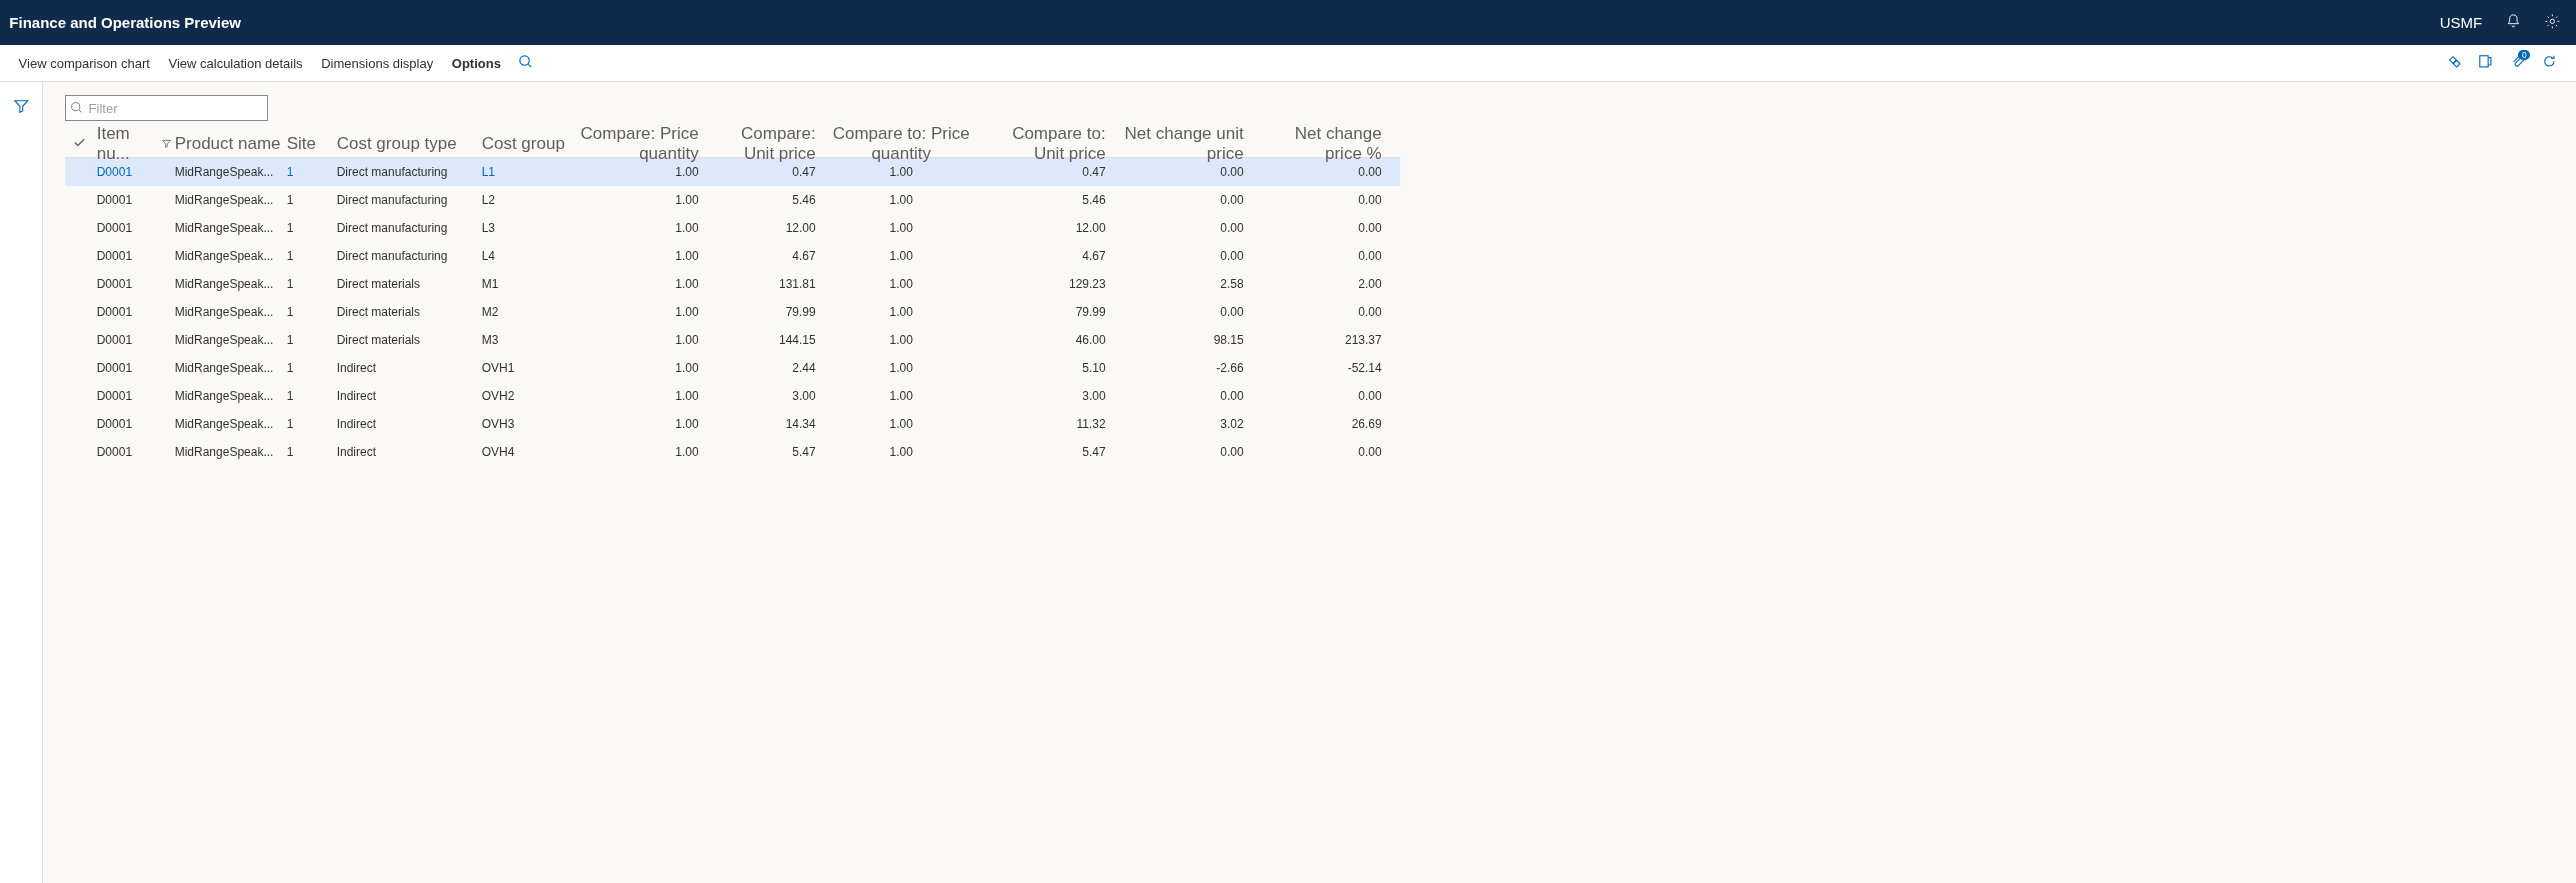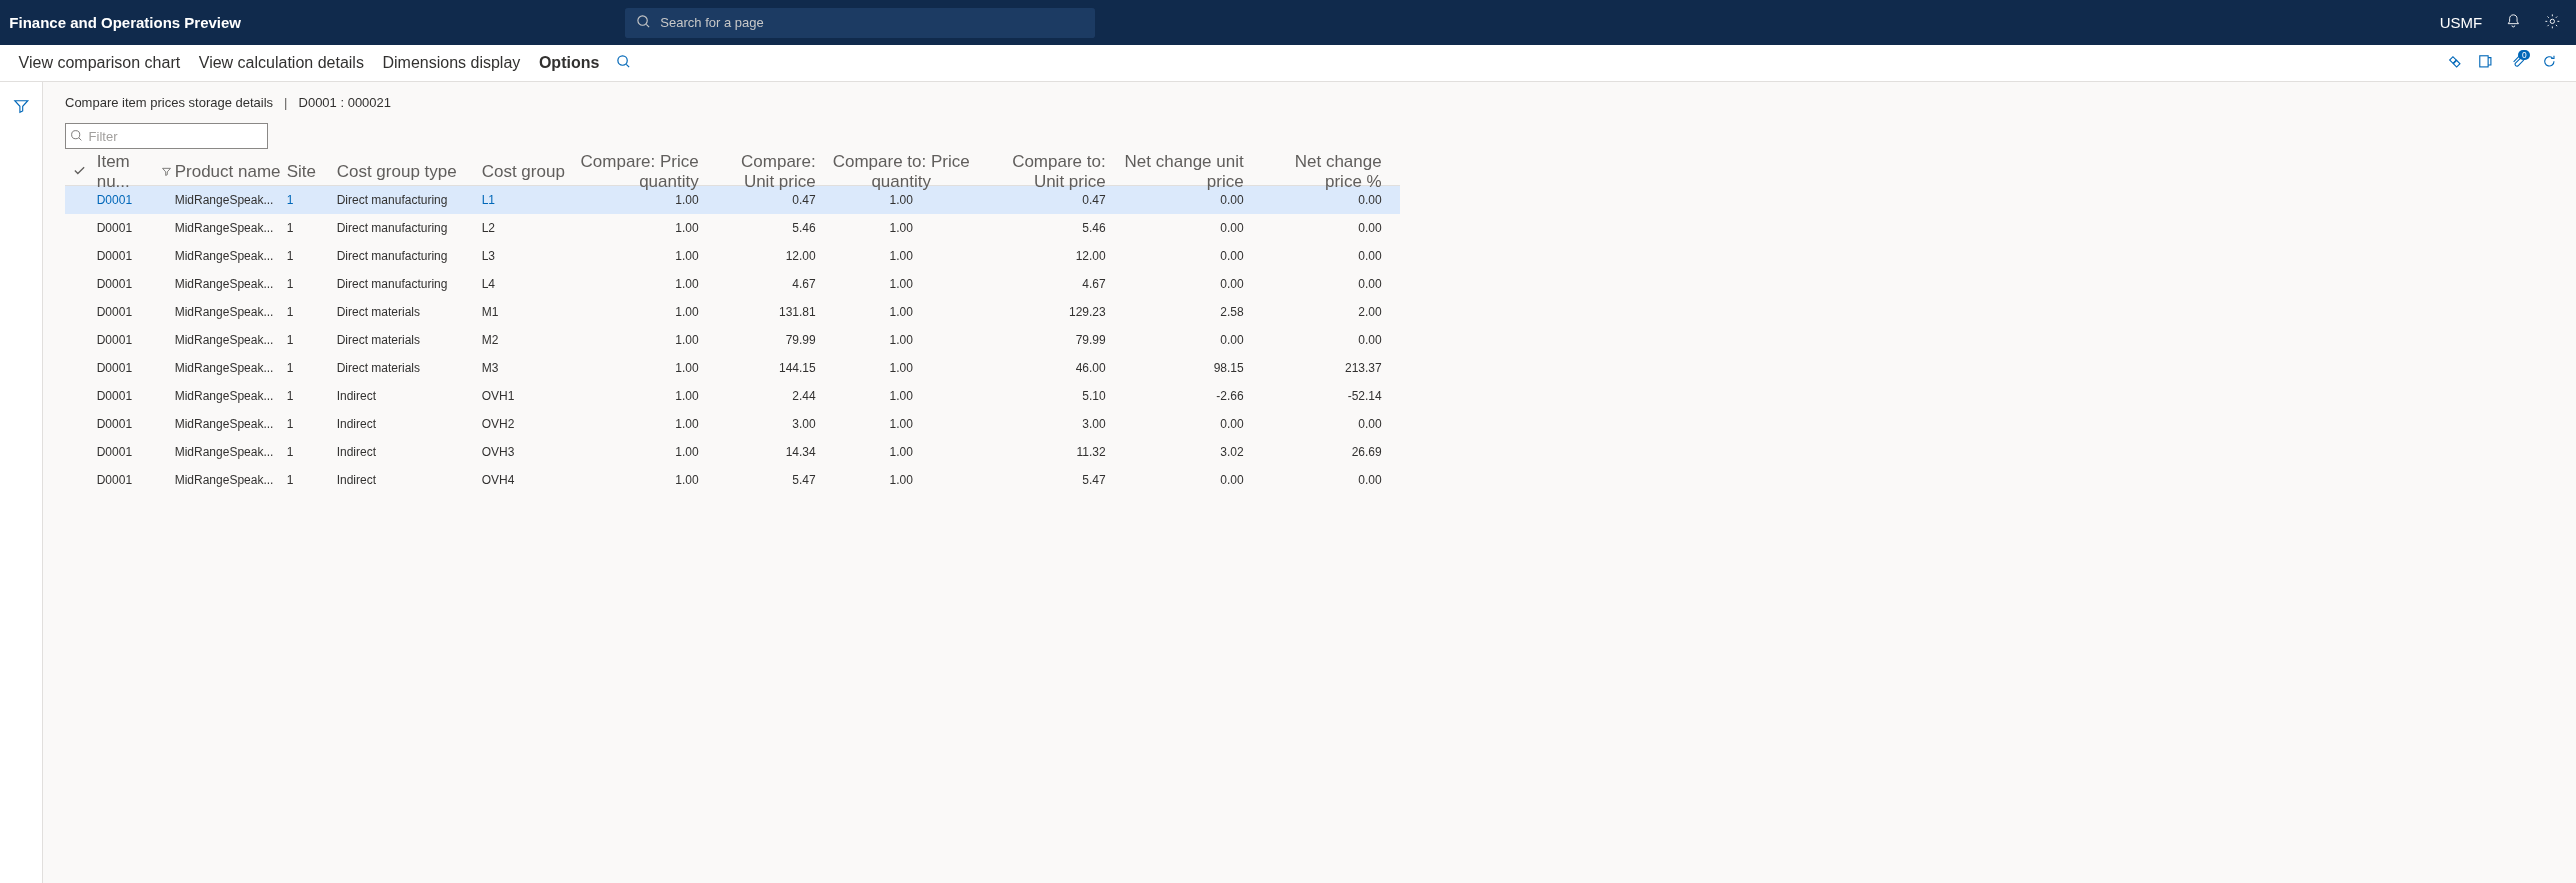--- a/index.html
+++ b/index.html
@@ -42,21 +42,21 @@
     
     .actionbar {
       display: flex;
       align-items: center;
       height: 37px;
       background: #fff;
       border-bottom: 0.9px solid #e1dfdd;
       padding: 0 9.3px;
     }
     .actionbar .cmd {
-      font-size: 16px;
+      font-size: 13px;
       color: #323130;
       padding: 5.6px 9.3px;
       cursor: pointer;
     }
     .actionbar .cmd.bold { font-weight: 600; }
     .actionbar .cmd.icon { padding: 5.6px 7.4px; color: #0067b8; }
     .actionbar .spacer { flex: 1; }
     .actionbar .right-icons { display: flex; align-items: center; gap: 3.7px; padding-right: 3.7px; }
     .actionbar .right-icons .ibtn {
       width: 28px; height: 28px;
@@ -148,29 +148,20 @@
     .col-ncpp    { width: 138px; text-align: right; padding-right: 15px; }
 
     .link { color: #0067b8; cursor: pointer; }
   </style>
 </head>
 <body>
 
 <div class="topbar">
   <div class="title">Finance and Operations Preview</div>
 
-  <div class="search">
-    <span>
-      <svg width="15" height="15" viewBox="0 0 16 16" fill="none">
-          <circle cx="7" cy="7" r="5" stroke="currentColor" stroke-width="1.2"></circle>
-          <line x1="11" y1="11" x2="14" y2="14" stroke="currentColor" stroke-width="1.2"></line>
-        </svg>
-    </span>
-    <span>Search for a page</span>
-  </div>
 
   <div class="spacer"></div>
 
   <div class="right">
     <div class="company">USMF</div>
     <div class="icon-btn">
       <span>
         <svg width="16.7" height="16.7" viewBox="0 0 18 18" fill="none">
             <path d="M9 2c-2.8 0-4 2-4 4v3l-1.5 2.5h11L13 9V6c0-2-1.2-4-4-4Z" stroke="currentColor" stroke-width="1"></path>
             <path d="M7.5 13.5a1.5 1.5 0 0 0 3 0" stroke="currentColor" stroke-width="1"></path>
@@ -245,25 +236,20 @@
     <div class="ibtn">
       <span>
         <svg width="18.6" height="18.6" viewBox="0 0 20 20" fill="none">
             <path d="M3 4h14l-5.5 6v5l-3 1.5V10L3 4Z" stroke="#0067b8" stroke-width="1.2"></path>
           </svg>
       </span>
     </div>
   </div>
 
   <div class="main">
-    <div class="page-header">
-      <span>Compare item prices storage details</span>
-      <span class="sep">|</span>
-      <span>D0001 : 000021</span>
-    </div>
 
     <div class="filter-box">
       <span>
         <svg width="13" height="13" viewBox="0 0 16 16" fill="none">
             <circle cx="7" cy="7" r="5" stroke="currentColor" stroke-width="1"></circle>
             <line x1="11" y1="11" x2="14" y2="14" stroke="currentColor" stroke-width="1"></line>
           </svg>
       </span>
       <input placeholder="Filter" style="">
     </div>

